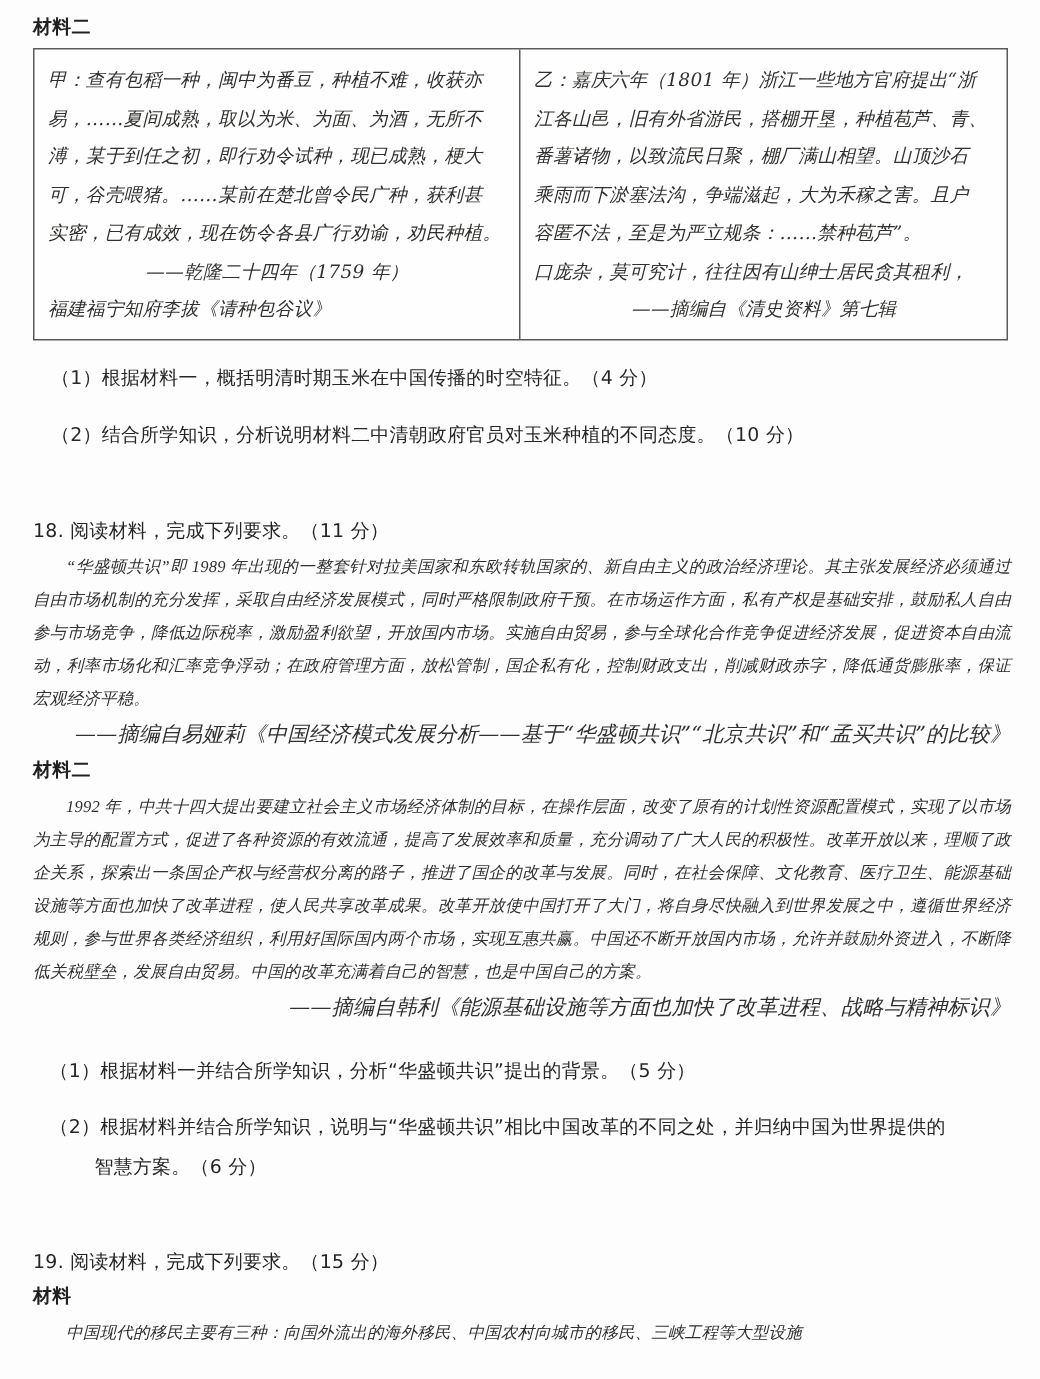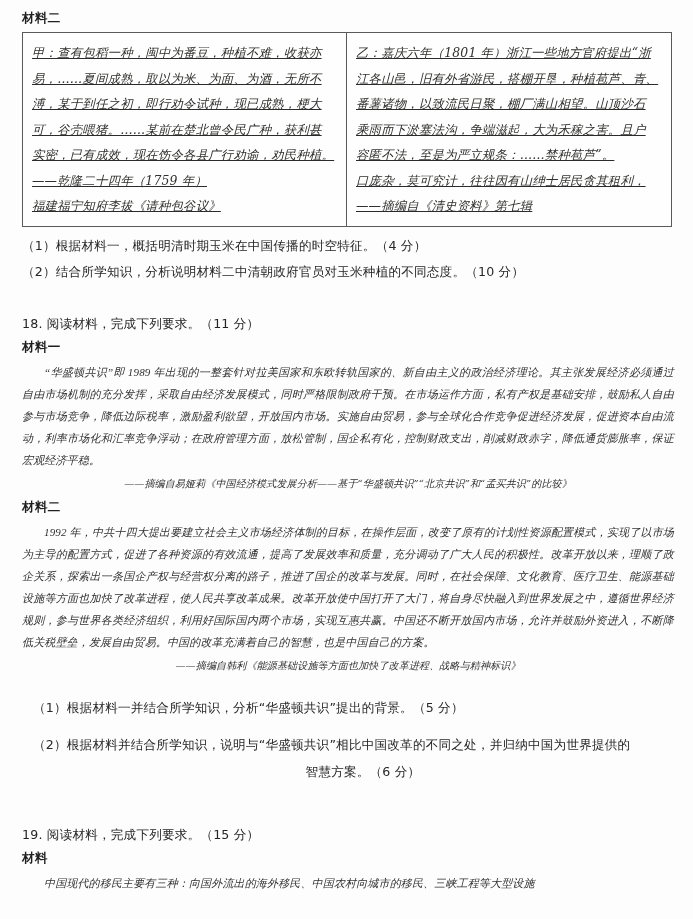--- a/index.html
+++ b/index.html
@@ -47,53 +47,52 @@
   }
 
   
   .source-table {
     width: 650px;
     border: 1px solid #5a5a5a;
     box-sizing: border-box;
     display: flex;
     margin: 0 0 6px 0;
     background: #fefefe;
-    text-decoration: underline;
   }
   .source-cell {
     box-sizing: border-box;
     padding: 7px 8px 7px 9px;
     flex: 1 1 50%;
     min-width: 0;
   }
   .source-cell.left {
     border-right: 1px solid #5a5a5a;
   }
   .src-line {
     font-size: 12.4px;
     line-height: 25.5px;
     letter-spacing: 0.2px;
     color: #30302e;
     white-space: nowrap;
     font-style: italic;
     font-family: "DejaVu Serif", "Liberation Serif", serif;
   }
   .src-line.attrib {
-    text-align: left;
+    text-align: center;
   }
   .src-line.attrib2 {
   }
 
   
   .q-item {
     font-size: 12.6px;
     line-height: 26px;
     letter-spacing: 0.2px;
     color: #262626;
-    margin: 0;
+    margin: 12px;
     text-indent: 0;
   }
 
   .block-gap-lg { height: 26px; }
   .block-gap-sm { height: 5px; }
 
   .q-head {
     font-size: 12.6px;
     line-height: 26px;
     letter-spacing: 0.2px;
@@ -110,43 +109,42 @@
     text-align: justify;
     text-justify: inter-character;
     margin: 0;
     font-family: Liberation Serif, serif;
     font-style: italic;
   }
   .material-body.indent {
     text-indent: 2em;
   }
   .attrib-right {
-    font-size: 10px;
+    font-size: 14px;
     line-height: 26.2px;
-    text-align: center;
+    text-align: right;
     color: #303030;
     font-family: "DejaVu Serif", "Liberation Serif", serif;
     font-style: italic;
     letter-spacing: 0.15px;
     margin: 0;
   }
 
   .q-list-item {
     font-size: 12.6px;
     line-height: 26.5px;
     color: #262626;
     letter-spacing: 0.2px;
     margin: 11px;
     padding-left: 0;
     text-indent: 0;
   }
   .q-list-item .cont {
     display: block;
     padding-left: 30px;
-    text-align: center;
   }
   .tail-clip {
     overflow: hidden;
   }
 </style>
 </head>
 <body>
 
 <div class="page">
   <div class="content">
@@ -176,21 +174,20 @@
       </div>
 
     </div>
 
     <div class="q-item">（1）根据材料一，概括明清时期玉米在中国传播的时空特征。（4 分）</div>
     <div class="q-item">（2）结合所学知识，分析说明材料二中清朝政府官员对玉米种植的不同态度。（10 分）</div>
 
     <div class="block-gap-lg"></div>
 
     <div class="q-head">18. 阅读材料，完成下列要求。（11 分）</div>
-    <div class="section-label">材料一</div>
     <div class="material-body indent">“华盛顿共识”即 1989 年出现的一整套针对拉美国家和东欧转轨国家的、新自由主义的政治经济理论。其主张发展经济必须通过自由市场机制的充分发挥，采取自由经济发展模式，同时严格限制政府干预。在市场运作方面，私有产权是基础安排，鼓励私人自由参与市场竞争，降低边际税率，激励盈利欲望，开放国内市场。实施自由贸易，参与全球化合作竞争促进经济发展，促进资本自由流动，利率市场化和汇率竞争浮动；在政府管理方面，放松管制，国企私有化，控制财政支出，削减财政赤字，降低通货膨胀率，保证宏观经济平稳。</div>
     <div class="attrib-right">——摘编自易娅莉《中国经济模式发展分析——基于“华盛顿共识”“北京共识”和“孟买共识”的比较》</div>
 
     <div class="section-label">材料二</div>
     <div class="material-body indent">1992 年，中共十四大提出要建立社会主义市场经济体制的目标，在操作层面，改变了原有的计划性资源配置模式，实现了以市场为主导的配置方式，促进了各种资源的有效流通，提高了发展效率和质量，充分调动了广大人民的积极性。改革开放以来，理顺了政企关系，探索出一条国企产权与经营权分离的路子，推进了国企的改革与发展。同时，在社会保障、文化教育、医疗卫生、能源基础设施等方面也加快了改革进程，使人民共享改革成果。改革开放使中国打开了大门，将自身尽快融入到世界发展之中，遵循世界经济规则，参与世界各类经济组织，利用好国际国内两个市场，实现互惠共赢。中国还不断开放国内市场，允许并鼓励外资进入，不断降低关税壁垒，发展自由贸易。中国的改革充满着自己的智慧，也是中国自己的方案。</div>
     <div class="attrib-right">——摘编自韩利《能源基础设施等方面也加快了改革进程、战略与精神标识》</div>
 
     <div class="block-gap-sm"></div>
 
     <div class="q-list-item">

